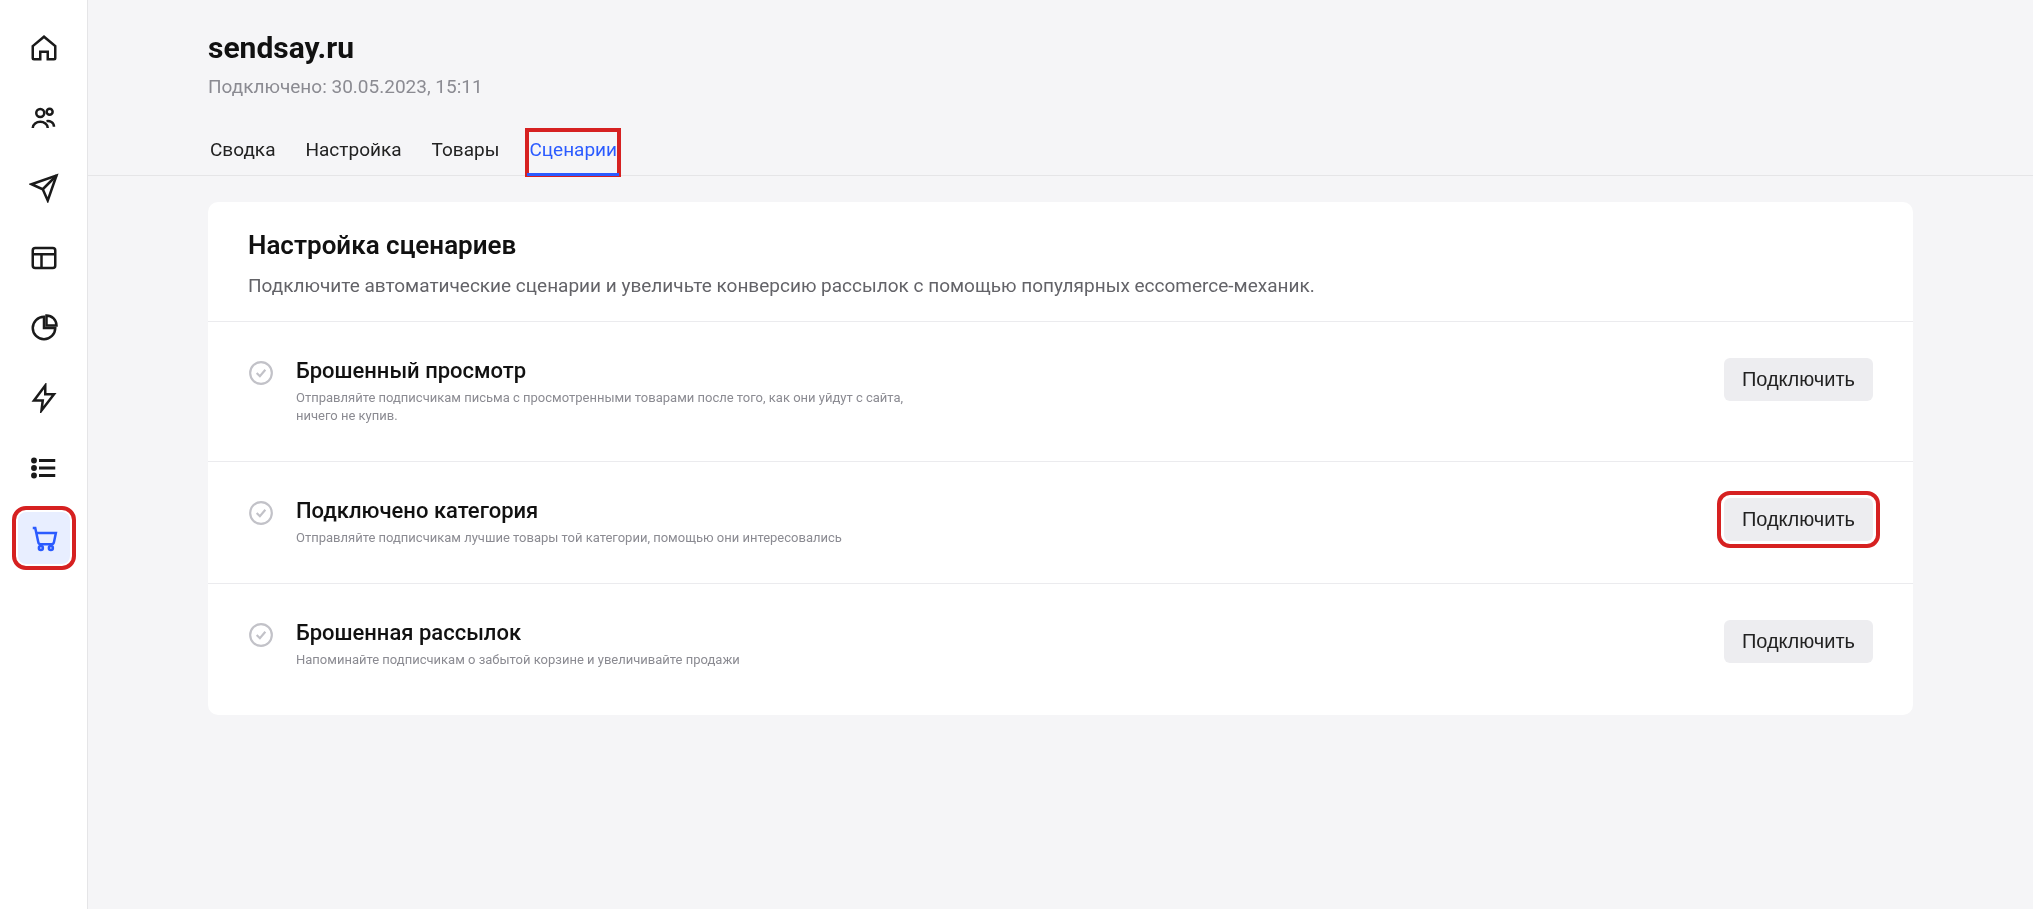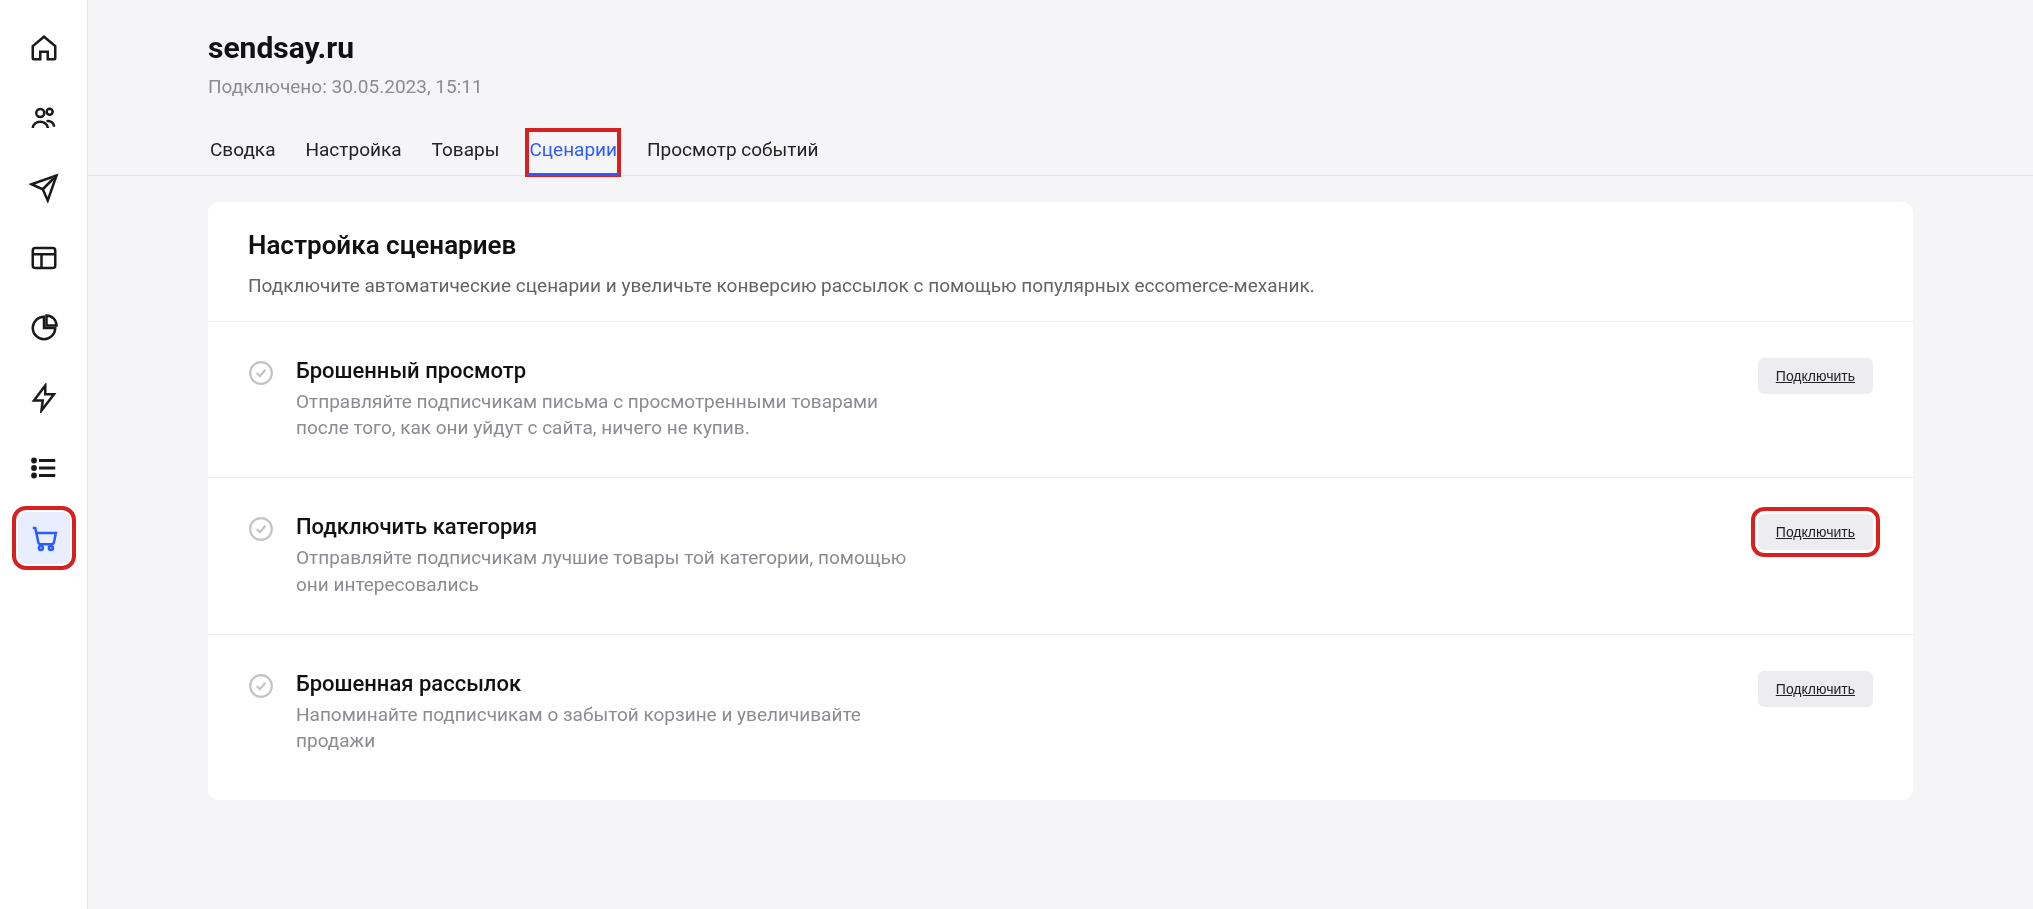--- a/index.html
+++ b/index.html
@@ -77,31 +77,30 @@
     gap: 22px;
   }
   .scenario-check {
     width: 26px; height: 26px;
     flex: 0 0 26px;
     margin-top: 2px;
     color: #c2c2c8;
   }
   .scenario-body { flex: 1; }
   .scenario-title { font-size: 22px; font-weight: 500; color: #111; }
-  .scenario-desc { font-size: 19px; color: #8b8b92; margin-top: 6px; max-width: 620px; line-height: 1.38; }
+  .scenario-desc { font-size: 13px; color: #8b8b92; margin-top: 6px; max-width: 620px; line-height: 1.38; }
   .scenario-action { flex: 0 0 auto; }
   .btn {
     background: #ededf0;
     border: none;
     border-radius: 6px;
     padding: 10px 18px;
-    font-size: 14px;
+    font-size: 20px;
     color: #222;
     cursor: pointer;
-    text-decoration: underline;
   }
   .btn.highlighted { outline: 4px solid #d62121; outline-offset: 3px; }
 </style>
 </head>
 <body>
 
 <div class="app">
   <nav class="sidebar">
     <div class="sidebar-item">
       <svg viewBox="0 0 24 24" fill="none" stroke="currentColor" stroke-width="2">
@@ -158,21 +157,20 @@
 
   <div class="main">
     <div class="header">
       <h1 class="page-title">sendsay.ru</h1>
       <div class="page-subtitle">Подключено: 30.05.2023, 15:11</div>
       <div class="tabs">
         <div class="tab">Сводка</div>
         <div class="tab">Настройка</div>
         <div class="tab">Товары</div>
         <div class="tab active highlighted">Сценарии</div>
-        <div class="tab">Просмотр событий</div>
       </div>
     </div>
 
     <div class="content">
       <div class="card">
         <div class="card-header">
           <div class="card-title">Настройка сценариев</div>
           <div class="card-subtitle">Подключите автоматические сценарии и увеличьте конверсию рассылок с помощью популярных eccomerce-механик.</div>
         </div>
 
@@ -189,21 +187,21 @@
             <button class="btn">Подключить</button>
           </div>
         </div>
 
         <div class="scenario-row">
           <svg class="scenario-check" viewBox="0 0 24 24" fill="none" stroke="currentColor" stroke-width="2">
               <circle cx="12" cy="12" r="10"></circle>
               <path d="m8 12 3 3 5-6"></path>
             </svg>
           <div class="scenario-body">
-            <div class="scenario-title">Подключить категория</div>
+            <div class="scenario-title">Подключено категория</div>
             <div class="scenario-desc">Отправляйте подписчикам лучшие товары той категории, помощью они интересовались</div>
           </div>
           <div class="scenario-action">
             <button class="btn highlighted">Подключить</button>
           </div>
         </div>
 
         <div class="scenario-row">
           <svg class="scenario-check" viewBox="0 0 24 24" fill="none" stroke="currentColor" stroke-width="2">
               <circle cx="12" cy="12" r="10"></circle>

